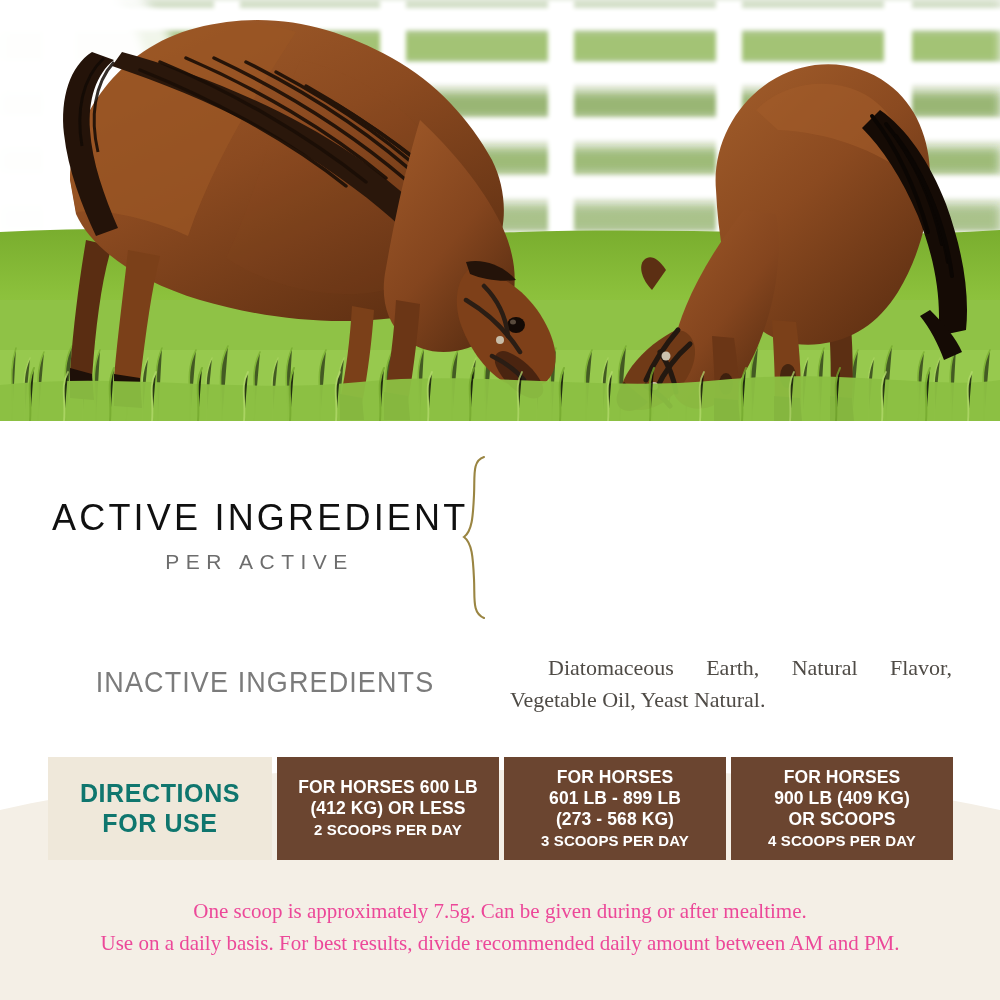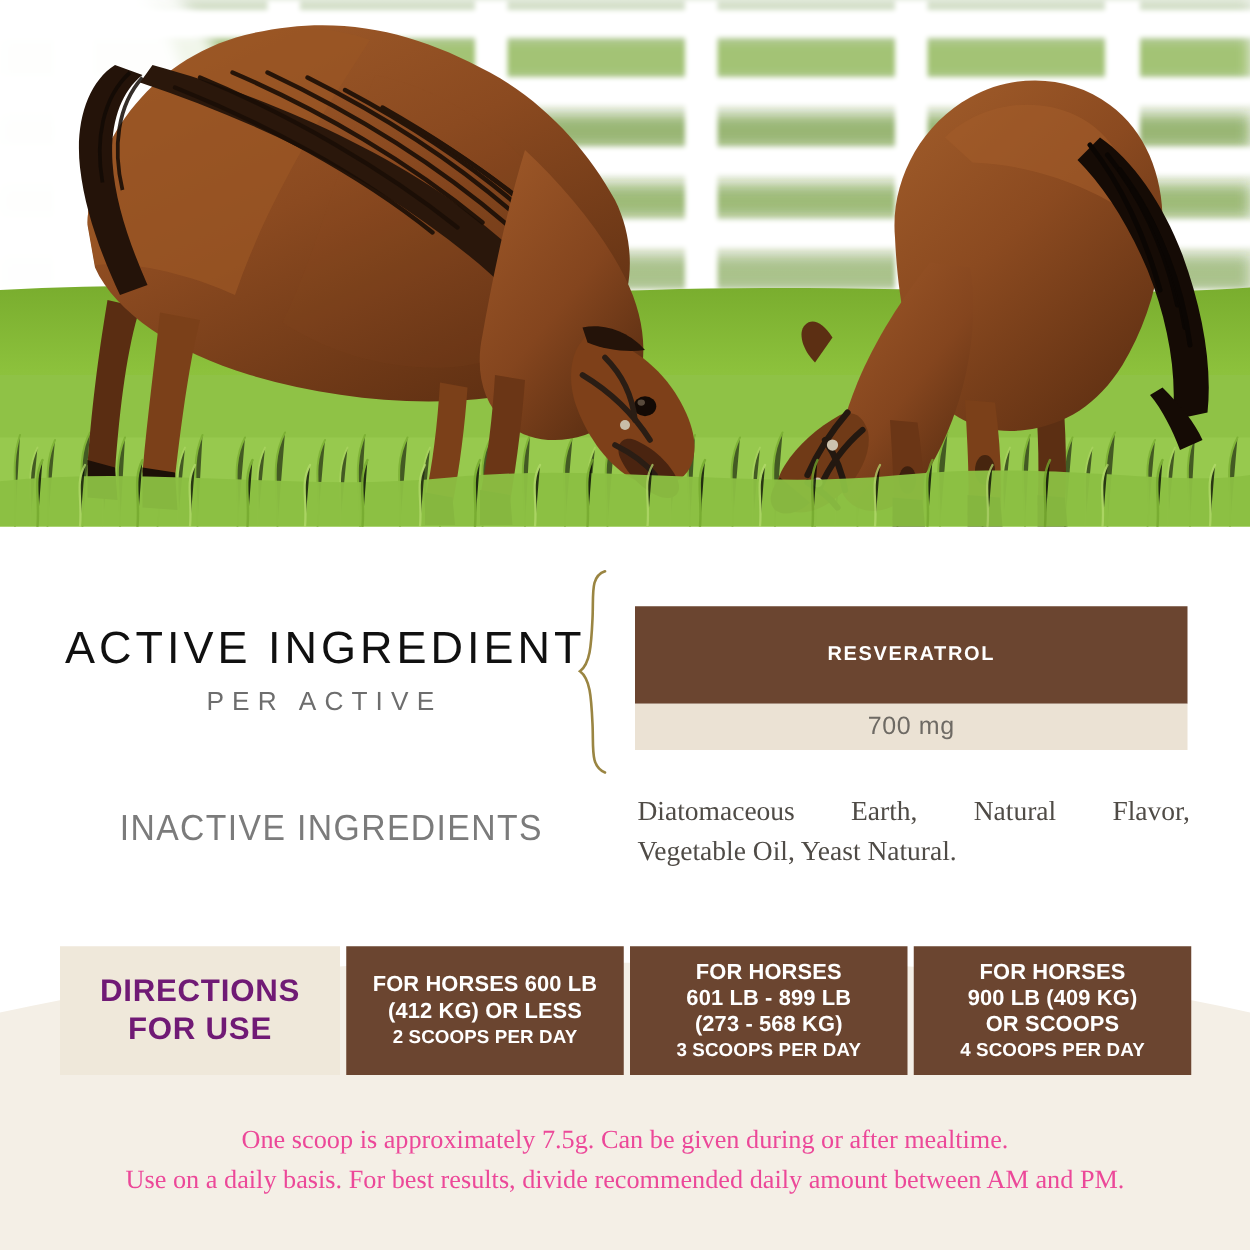--- a/index.html
+++ b/index.html
@@ -33,42 +33,42 @@
     display:flex;align-items:center;justify-content:center;
     font-size:16px;font-weight:bold;letter-spacing:1.3px;
   }
   .ai-amt{
     height:37px;background:#ebe2d4;color:#6e6a64;
     display:flex;align-items:center;justify-content:center;
     font-size:20px;font-weight:400;letter-spacing:.5px;
   }
 
   
-  .inactive-wrap{position:absolute;left:0;top:625px;width:1000px;height:90px;}
+  .inactive-wrap{position:absolute;left:0;top:644px;width:1000px;height:90px;}
   .inactive-label{
     position:absolute;left:60px;top:22px;width:410px;text-align:center;
     font-size:29px;color:#7b7b7b;letter-spacing:1.2px;
     transform:scaleX(.93);transform-origin:center;white-space:nowrap;
   }
   .inactive-text{
     position:absolute;left:510px;top:8px;width:442px;
     font-family:"Liberation Serif",serif;font-size:22px;color:#4f4b46;
     line-height:1.45;text-align:justify;
   }
   .inactive-text span{display:block;}
-  .inactive-text .l1{text-align:justify;text-align-last:justify;}
+  .inactive-text .l1{text-align:justify;text-align-last:justify;margin-left:38px;}
 
   
   .footer-curve{position:absolute;left:0;top:770px;width:1000px;height:230px;overflow:hidden;}
   .footer-curve svg{display:block;}
 
   
   .directions{position:absolute;left:48px;top:757px;width:904px;height:103px;display:flex;gap:5px;}
   .dir-cell{flex:0 0 auto;display:flex;flex-direction:column;align-items:center;justify-content:center;text-align:center;}
-  .dir-title-cell{width:224px;background:#efe8da;color:#701a75;}
+  .dir-title-cell{width:224px;background:#efe8da;color:#0f766e;}
   .dir-title-cell .t{font-size:25px;font-weight:bold;letter-spacing:.6px;line-height:1.18;}
   .dir-box{width:222px;background:#6b4530;color:#ffffff;padding:0 4px;box-sizing:border-box;}
   .dir-box .big{font-size:17.5px;font-weight:bold;line-height:1.2;letter-spacing:.1px;}
   .dir-box .small{font-size:15px;font-weight:bold;line-height:1.25;letter-spacing:.1px;margin-top:2px;}
 
   
   .footer-note{
     position:absolute;left:50px;top:896px;width:900px;text-align:center;
     font-family:"Liberation Serif",serif;font-size:21px;color:#ec4899;line-height:1.5;
   }
@@ -352,24 +352,20 @@
       <div class="active-title">ACTIVE INGREDIENT</div>
       <div class="active-sub">PER ACTIVE</div>
     </div>
 
     <div class="brace">
       <svg width="34" height="165" viewBox="0 0 34 165" fill="none">
         <path d="M22 2 C10 6 13 20 12 40 C11 62 10 76 2 82 C10 88 11 102 12 124 C13 144 10 158 22 163" stroke="#9a8542" stroke-width="2.1" stroke-linecap="round" fill="none"></path>
       </svg>
     </div>
 
-    <div class="ai-box">
-      <div class="ai-name">RESVERATROL</div>
-      <div class="ai-amt">700 mg</div>
-    </div>
   </div>
 
   <div class="inactive-wrap">
     <div class="inactive-label">INACTIVE INGREDIENTS</div>
     <div class="inactive-text">
       <span class="l1">Diatomaceous Earth, Natural Flavor,</span>
       <span>Vegetable Oil, Yeast Natural.</span>
     </div>
   </div>
 

